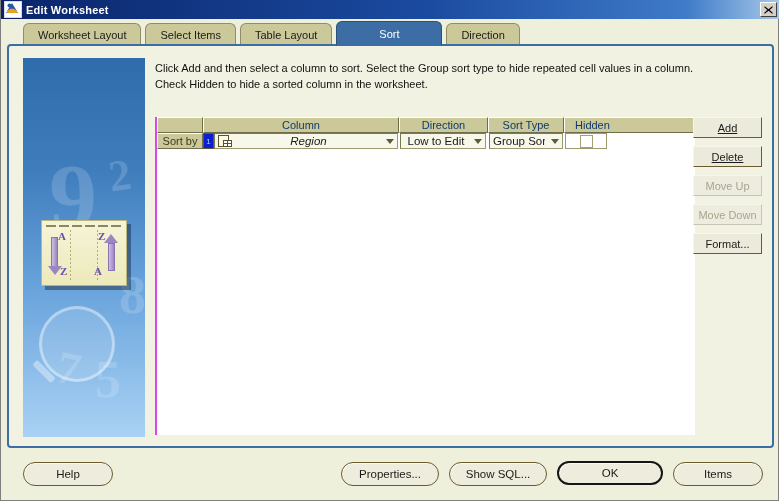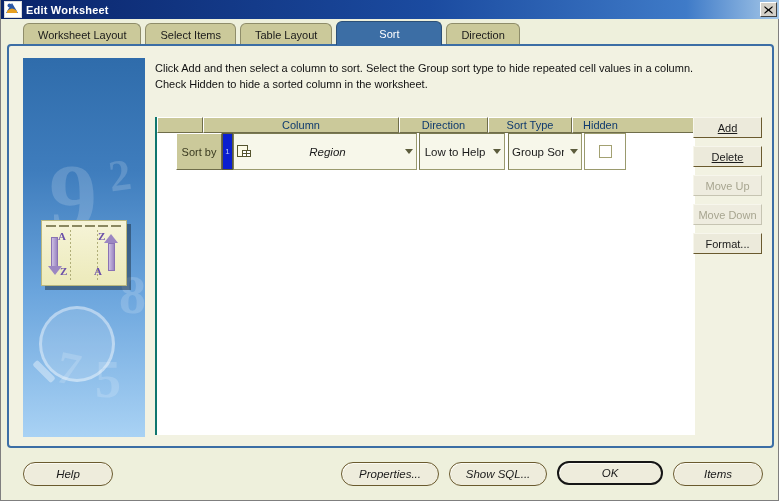--- a/index.html
+++ b/index.html
@@ -209,21 +209,21 @@
     line-height: 16px;
     color: #111111;
   }
 
   
   .content {
     position: absolute;
     left: 146px; top: 71px;
     width: 540px; height: 318px;
     background: #ffffff;
-    border-left: 2px solid #0f766e;
+    border-left: 2px solid #d946ef;
     box-sizing: border-box;
   }
 
   
   .grid-header {
     position: absolute;
     left: 0; top: 0;
     height: 16px;
     display: flex;
   }
@@ -242,24 +242,23 @@
     white-space: nowrap;
     cursor: pointer;
   }
   .hc.blank { }
   .hc.hidden-col { justify-content: flex-start; padding-left: 10px; }
 
   
   .grid-row {
     position: absolute;
     left: 0; top: 16px;
-    height: 37px;
+    height: 16px;
     display: flex;
     align-items: stretch;
-    margin-left: 19px;
   }
   .cell-sortby {
     width: 46px;
     background: #cbc99a;
     border: 1px solid #ffffff;
     border-right-color: #6f6d4a;
     border-bottom-color: #6f6d4a;
     box-sizing: border-box;
     display: flex; align-items: center; justify-content: center;
     color: #3a3a20;
@@ -375,21 +374,20 @@
     border: 1px solid #6a5a2e;
     border-radius: 12px;
     color: #1a1a1a;
     font-size: 11.5px;
     display: flex;
     align-items: center;
     justify-content: center;
     cursor: pointer;
     white-space: nowrap;
     box-shadow: inset 1px 1px 0 #fbfaf2;
-    font-style: italic;
   }
   .rbtn.default {
     border: 2px solid #161616;
     font-weight: normal;
   }
 </style>
 </head>
 <body>
 
 <div class="window">
@@ -461,21 +459,21 @@
     </div>
 
     <div class="instructions">Click Add and then select a column to sort. Select the Group sort type to hide repeated cell values in a column. Check Hidden to hide a sorted column in the worksheet.</div>
 
     <div class="content">
 
       <div class="grid-header">
         <div class="hc blank" style="width:46px"></div>
         <div class="hc" style="width:196px">Column</div>
         <div class="hc" style="width:89px">Direction</div>
-        <div class="hc" style="width:84px">Sort Type</div>
+        <div class="hc" style="width:76px">Sort Type</div>
         <div class="hc hidden-col" style="width:131px">Hidden</div>
       </div>
 
       <div class="grid-row">
         <div class="cell-sortby">Sort by</div>
         <div class="cell-marker">1</div>
 
         <div class="combo italic" style="width:184px">
           <span class="col-icon">
             <svg width="15" height="13" viewBox="0 0 15 13">
@@ -483,21 +481,21 @@
               <rect x="5.5" y="5.5" width="8" height="6" fill="#ffffff" stroke="#55542f"></rect>
               <line x1="5.5" y1="8.5" x2="13.5" y2="8.5" stroke="#55542f"></line>
               <line x1="9.5" y1="5.5" x2="9.5" y2="11.5" stroke="#55542f"></line>
             </svg>
           </span>
           <span class="ctext">Region</span>
           <span class="caret"></span>
         </div>
 
         <div class="combo" style="width:86px; margin-left:2px;">
-          <span class="ctext">Low to Help</span>
+          <span class="ctext">Low to Edit</span>
           <span class="caret"></span>
         </div>
 
         <div class="combo" style="width:74px; margin-left:3px;">
           <span class="ctext">Group Sort</span>
           <span class="caret"></span>
         </div>
 
         <div class="cell-hidden" style="margin-left:2px;">
           <span class="checkbox"></span>

